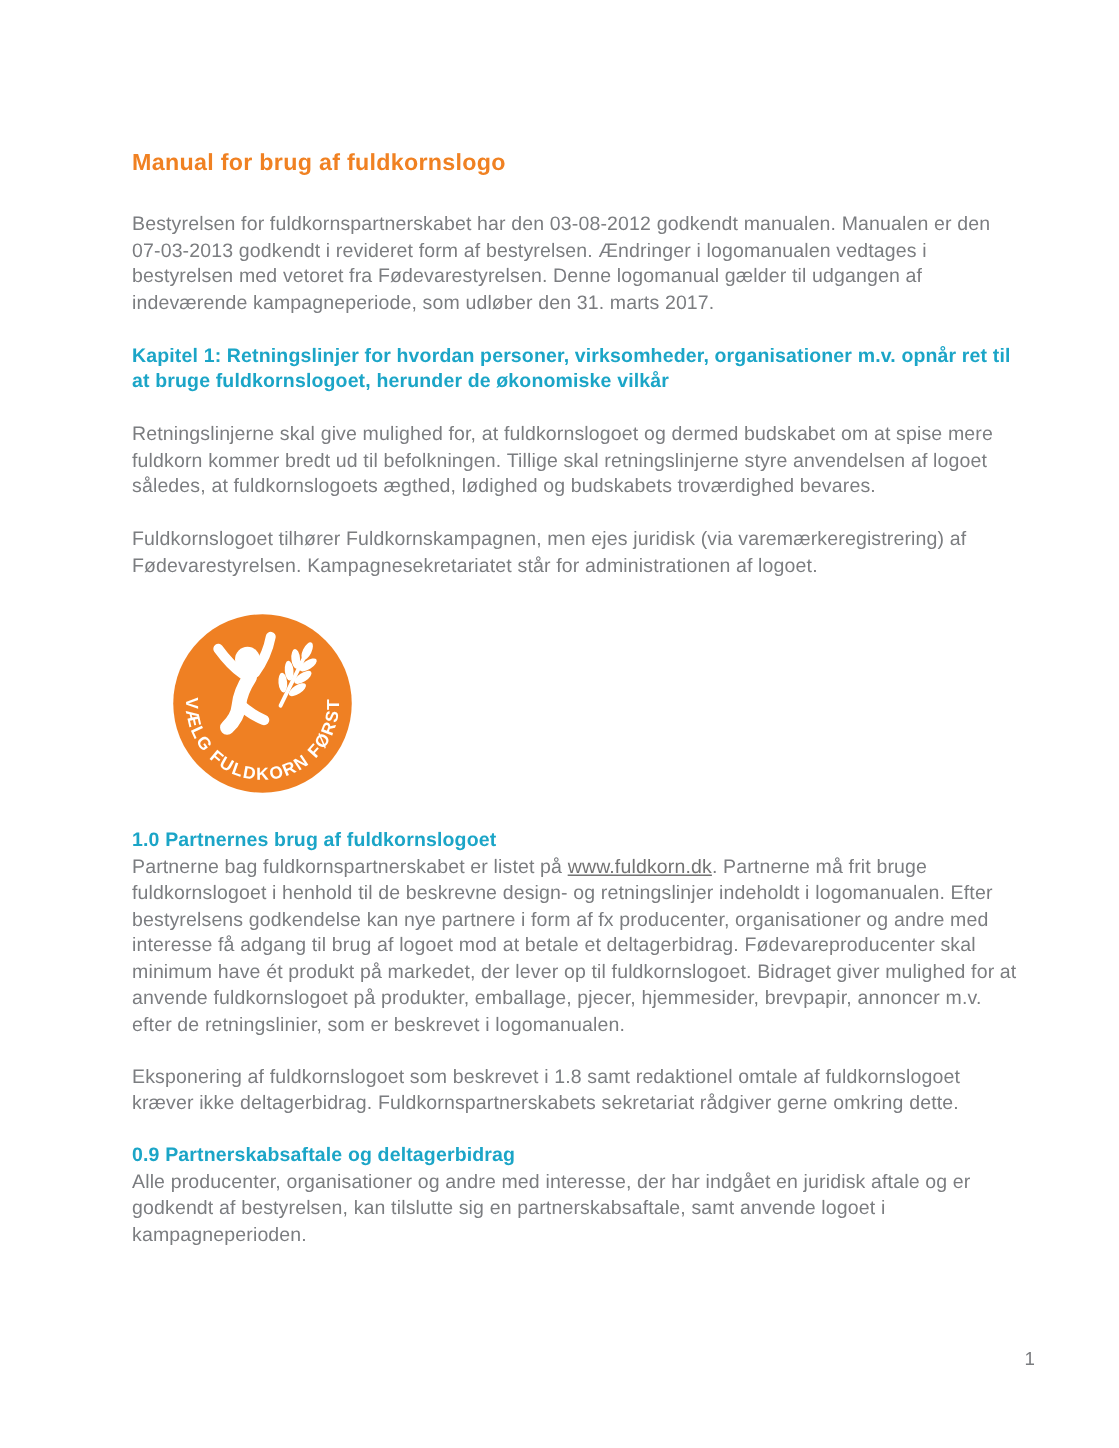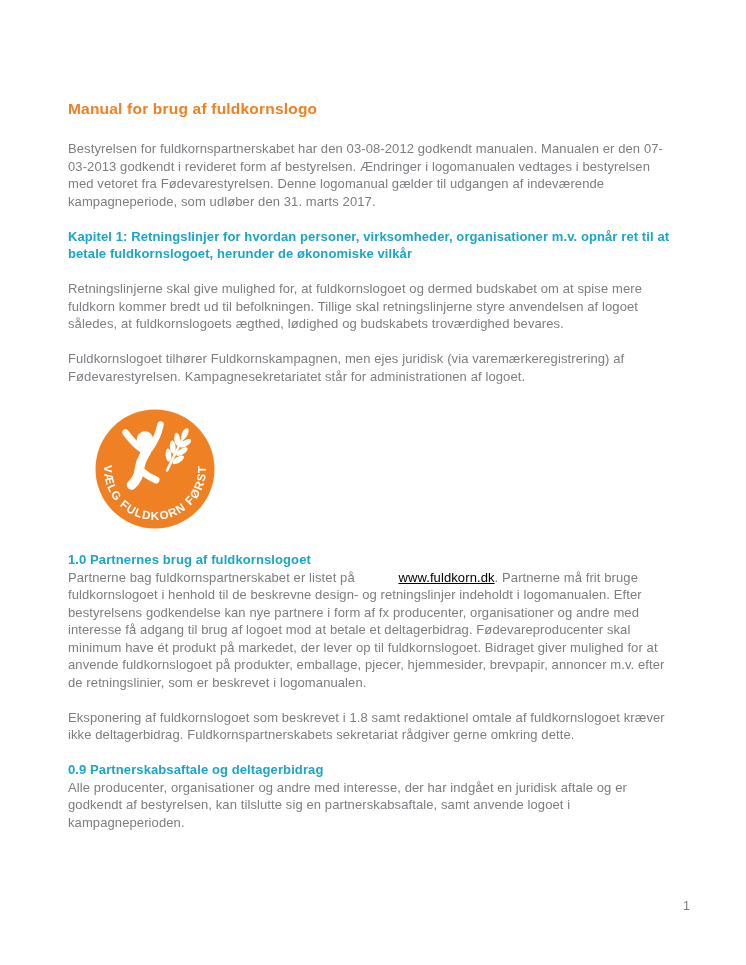--- a/index.html
+++ b/index.html
@@ -7,21 +7,21 @@
   body {
     width: 746px;
     height: 965px;
     position: relative;
     overflow: hidden;
     font-family: "Liberation Sans", sans-serif;
   }
   .page {
     position: absolute;
     inset: 0;
-    padding: 99px 68px 0 68px;
+    padding: 99px 68px 0 88px;
     color: #7b7d80;
     font-size: 13px;
     line-height: 17.5px;
     letter-spacing: 0.1px;
   }
   h1.doc-title {
     color: #f08122;
     font-size: 15.5px;
     line-height: 20px;
     font-weight: bold;
@@ -37,24 +37,23 @@
     margin: 0 0 17.5px 0;
   }
   h3.section-heading {
     color: #1ba5c7;
     font-size: 13px;
     line-height: 17.5px;
     font-weight: bold;
     margin: 0;
   }
   a.doc-link {
-    color: #000000;
+    color: #737373;
     text-decoration: underline;
     cursor: pointer;
-    margin-left: 40px;
   }
   .logo-wrap {
     margin: 24px 0 22px 27px;
     width: 120px;
     height: 120px;
   }
   .page-number {
     position: absolute;
     right: 56px;
     bottom: 50px;
@@ -64,21 +63,21 @@
 </style>
 </head>
 <body>
 
 <div class="page">
 
   <h1 class="doc-title">Manual for brug af fuldkornslogo</h1>
 
   <p>Bestyrelsen for fuldkornspartnerskabet har den 03-08-2012 godkendt manualen. Manualen er den 07-03-2013 godkendt i revideret form af bestyrelsen. Ændringer i logomanualen vedtages i bestyrelsen med vetoret fra Fødevarestyrelsen. Denne logomanual gælder til udgangen af indeværende kampagneperiode, som udløber den 31. marts 2017.</p>
 
-  <h2 class="chapter-heading">Kapitel 1: Retningslinjer for hvordan personer, virksomheder, organisationer m.v. opnår ret til at betale fuldkornslogoet, herunder de økonomiske vilkår</h2>
+  <h2 class="chapter-heading">Kapitel 1: Retningslinjer for hvordan personer, virksomheder, organisationer m.v. opnår ret til at bruge fuldkornslogoet, herunder de økonomiske vilkår</h2>
 
   <p>Retningslinjerne skal give mulighed for, at fuldkornslogoet og dermed budskabet om at spise mere fuldkorn kommer bredt ud til befolkningen. Tillige skal retningslinjerne styre anvendelsen af logoet således, at fuldkornslogoets ægthed, lødighed og budskabets troværdighed bevares.</p>
 
   <p>Fuldkornslogoet tilhører Fuldkornskampagnen, men ejes juridisk (via varemærkeregistrering) af Fødevarestyrelsen. Kampagnesekretariatet står for administrationen af logoet.</p>
 
   <div class="logo-wrap">
     <svg width="120" height="120" viewBox="0 0 120 120" xmlns="http://www.w3.org/2000/svg" xmlns:xlink="http://www.w3.org/1999/xlink">
       <circle cx="60" cy="60" r="59.5" fill="#ef8023"></circle>
       <g fill="none" stroke="#ffffff" stroke-linecap="round">
         <circle cx="50" cy="30.5" r="8.3" fill="#ffffff" stroke="none"></circle>

